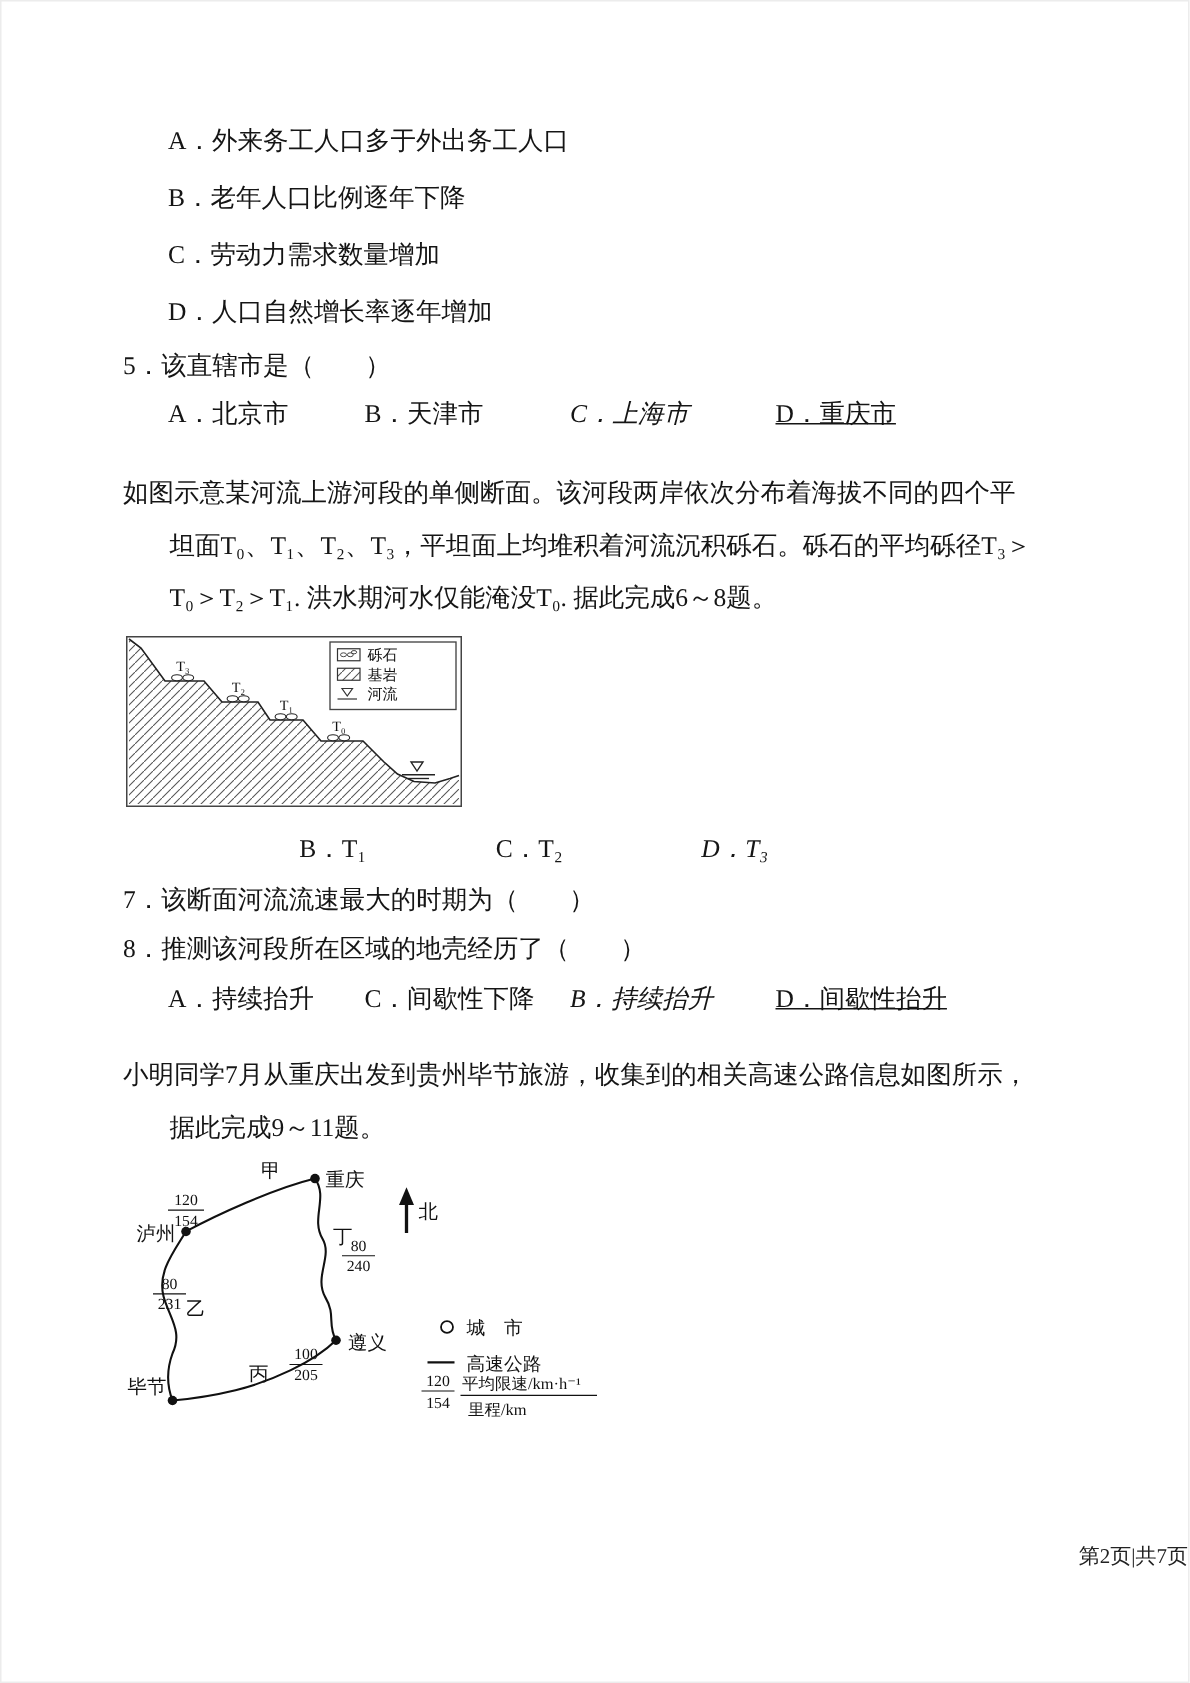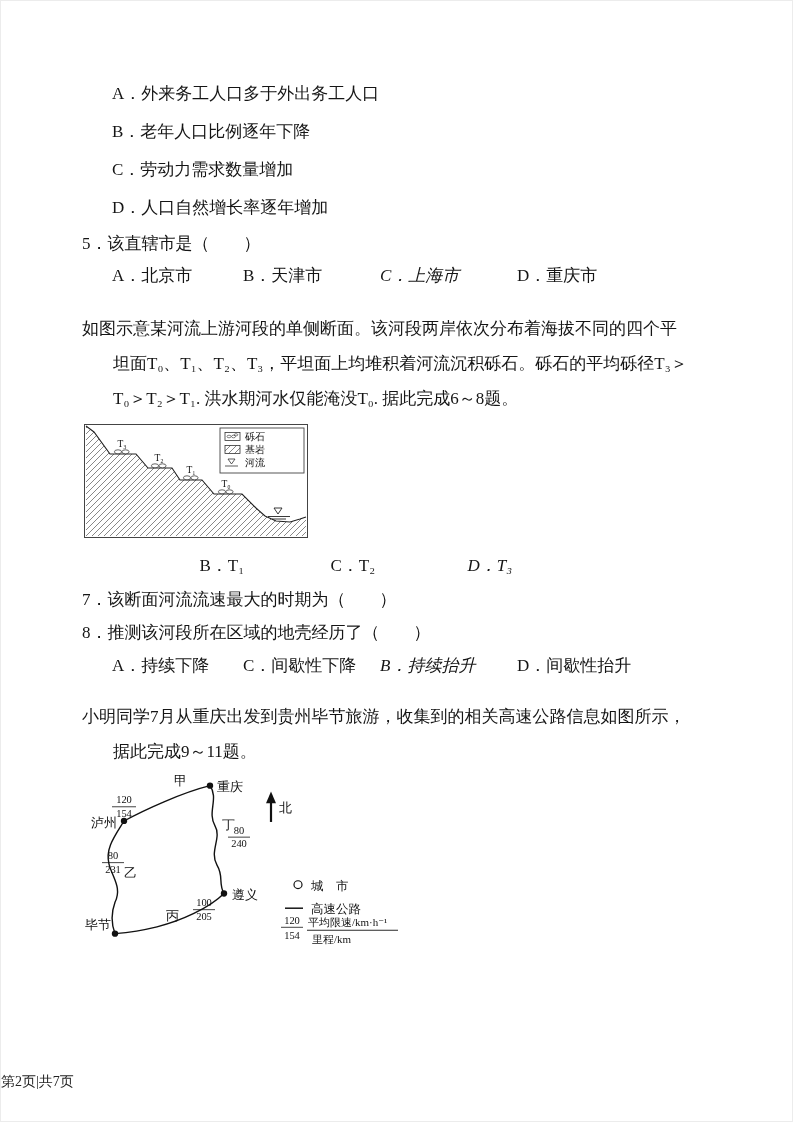--- a/index.html
+++ b/index.html
@@ -15,27 +15,27 @@
   .content{padding:74px 100px 0 81px;font-size:17px;}
   .optlist .opt{padding-left:30px;line-height:38px;white-space:nowrap;}
   .stem{line-height:34px;white-space:nowrap;}
   .stem.small{line-height:33px;}
   .optrow{display:flex;padding-left:30px;line-height:30px;justify-content:center;}
   .optrow.tall{line-height:34px;}
   .optrow span{white-space:nowrap;}
   .optrow span:nth-child(1){width:131px;}
   .optrow span:nth-child(2){width:137px;}
   .optrow span:nth-child(3){width:137px;font-style:italic;}
-  .optrow span:nth-child(4){flex:1;}
+  .optrow span:nth-child(4){flex:1;text-decoration:underline;}
   .passage{margin:20px 0 0;padding-left:31px;text-indent:-31px;line-height:35px;}
   .passage.p2{margin-top:16px;}
   figure{margin:0;}
   .fig1{margin:8px 0 6px 2px;}
   .fig2{margin:2px 0 0 0;}
-  .footer{position:absolute;left:0;right:0;top:1072px;text-align:left;font-size:14px;color:#222;}
+  .footer{position:absolute;left:0;right:0;top:1028px;text-align:right;font-size:14px;color:#222;}
   svg text{font-family:"Liberation Serif","DejaVu Serif",serif;fill:#111;}
 </style>
 </head>
 <body>
 
 <div class="page">
   <main class="content">
 
     <section class="optlist">
       <div class="opt">A．外来务工人口多于外出务工人口</div>
@@ -111,21 +111,21 @@
       </div>
     </section>
 
     <section>
       <div class="stem small">7．该断面河流流速最大的时期为（　　）</div>
     </section>
 
     <section>
       <div class="stem small">8．推测该河段所在区域的地壳经历了（　　）</div>
       <div class="optrow tall">
-        <span>A．持续下降</span>
+        <span>A．持续抬升</span>
         <span>C．间歇性下降</span>
         <span>B．持续抬升</span>
         <span>D．间歇性抬升</span>
       </div>
     </section>
 
     <p class="passage p2">小明同学7月从重庆出发到贵州毕节旅游，收集到的相关高速公路信息如图所示，据此完成9～11题。</p>
 
     <figure class="fig2">
       <svg width="340" height="196" viewBox="0 0 340 200" preserveAspectRatio="none">

